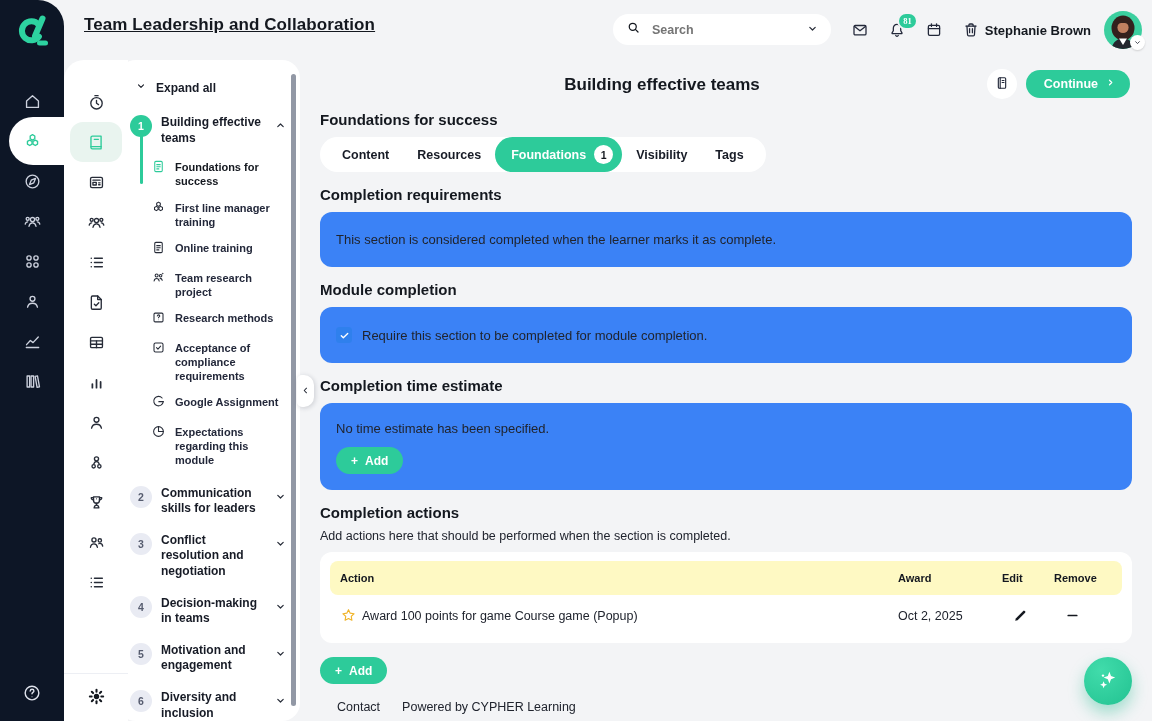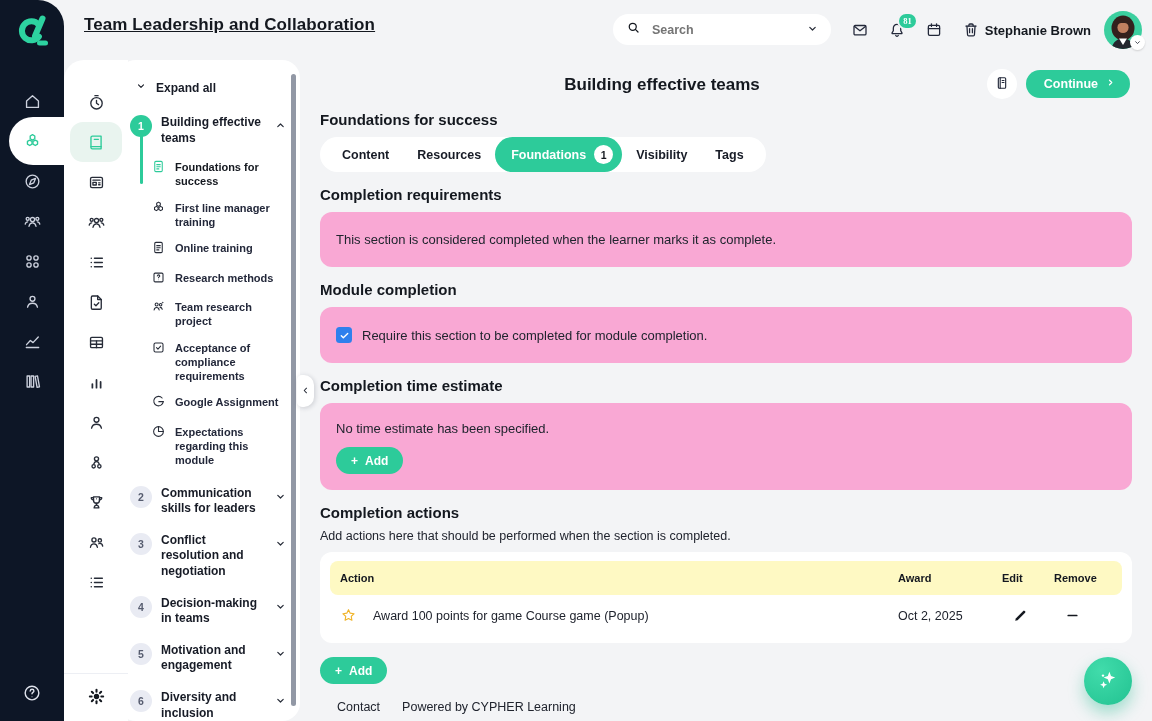--- a/index.html
+++ b/index.html
@@ -61,30 +61,30 @@
   .main-top{position:relative;height:40px;margin-top:5px;}
   .page-title{position:absolute;left:0;right:128px;text-align:center;font-size:17px;font-weight:800;color:#14181f;line-height:40px;}
   .top-actions{position:absolute;right:2px;top:4px;display:flex;align-items:center;gap:9px;}
   .reader-btn{width:30px;height:30px;border-radius:50%;background:#fff;border:none;display:flex;align-items:center;justify-content:center;color:#23283a;cursor:pointer;}
   .continue-btn{height:28px;border:none;background:#2dcb9a;color:#fff;border-radius:15px;font-family:inherit;font-weight:700;font-size:12.5px;padding:0 14px 0 18px;display:flex;align-items:center;gap:7px;cursor:pointer;}
   .sec-h{font-size:15px;font-weight:800;color:#14181f;margin:14px 0 0;}
   .tabs{display:inline-flex;align-items:center;background:#fff;border-radius:18px;height:35px;padding:0 8px;margin-top:9px;}
   .tab{height:35px;display:flex;align-items:center;padding:0 14px;font-size:12.5px;font-weight:700;color:#171b26;border:none;background:none;font-family:inherit;cursor:pointer;border-radius:18px;gap:8px;}
   .tab.active{background:#2dcb9a;color:#fff;padding:0 9px 0 16px;}
   .tab-badge{width:19px;height:19px;border-radius:50%;background:#fff;color:#14181f;font-size:10.5px;font-weight:800;display:flex;align-items:center;justify-content:center;}
-  .card{background:#f9a8d4;border-radius:12px;padding:20px 16px;font-size:13px;color:#20242e;margin-top:9px;}
+  .card{background:#3b82f6;border-radius:12px;padding:20px 16px;font-size:13px;color:#20242e;margin-top:9px;}
   .chk-row{display:flex;align-items:center;gap:10px;cursor:pointer;}
   .chk{width:16px;height:16px;background:#2f80ed;border-radius:3.5px;display:flex;align-items:center;justify-content:center;color:#fff;flex:0 0 16px;}
   .card-time{padding:18px 16px 16px;}
   .add-btn{margin-top:11px;height:27px;border:none;background:#2dcb9a;color:#fff;border-radius:14px;font-family:inherit;font-weight:700;font-size:12px;padding:0 15px;display:inline-flex;align-items:center;gap:7px;cursor:pointer;}
   .actions-desc{font-size:12.5px;color:#20242e;margin-top:8px;}
   .table-card{background:#fff;border-radius:12px;padding:9px 10px;margin-top:9px;}
   .t-head{display:grid;grid-template-columns:1fr 104px 52px 62px;background:#fef9c3;border-radius:8px;padding:11px 6px 11px 10px;font-size:11px;font-weight:800;color:#14181f;}
   .t-row{display:grid;grid-template-columns:1fr 104px 52px 62px;padding:10px 6px 8px 10px;font-size:12.5px;align-items:center;color:#20242e;}
-  .t-action{display:flex;align-items:center;gap:16px;}
+  .t-action{display:flex;align-items:center;gap:5px;}
   .t-star{color:#f0b429;display:flex;}
   .t-edit,.t-remove{display:flex;justify-content:flex-start;padding-left:8px;}
   .icon-btn{background:none;border:none;color:#14181f;cursor:pointer;padding:2px;display:flex;}
   .footer{display:flex;gap:22px;margin-top:16px;padding-left:17px;font-size:12.5px;color:#20242e;}
   .footer a{color:#20242e;text-decoration:none;cursor:pointer;}
   .fab{position:absolute;right:20px;bottom:16px;width:48px;height:48px;border-radius:50%;border:none;background:radial-gradient(circle at 35% 28%,#41dcab,#22c291);box-shadow:0 8px 16px rgba(34,185,142,.4);display:flex;align-items:center;justify-content:center;cursor:pointer;}
 </style>
 </head>
 <body>
 
@@ -326,35 +326,35 @@
             <span class="ti-ic"><svg viewBox="0 0 24 24" width="15" height="15" fill="none" stroke="currentColor" stroke-width="1.7" stroke-linecap="round" stroke-linejoin="round">
                 <rect x="6" y="3.8" width="12" height="16.4" rx="1.8"></rect>
                 <path d="M9.2 9h5.6"></path>
                 <path d="M9.2 12.4h5.6"></path>
                 <path d="M9.2 15.8h3.4"></path>
               </svg></span>
             <span>Online training</span>
           </div>
           <div class="titem">
             <span class="ti-ic"><svg viewBox="0 0 24 24" width="15" height="15" fill="none" stroke="currentColor" stroke-width="1.7" stroke-linecap="round" stroke-linejoin="round">
-                <rect x="4.8" y="5" width="14.4" height="14" rx="1.8"></rect>
-                <path d="M10.1 9.6c.2-1.1.9-1.8 2-1.8s1.9.7 1.9 1.7c0 1.5-2 1.6-2 3"></path>
-                <circle cx="12" cy="15.6" r=".6" fill="currentColor" stroke="none"></circle>
-              </svg></span>
-            <span>Research methods</span>
-          </div>
-          <div class="titem">
-            <span class="ti-ic"><svg viewBox="0 0 24 24" width="15" height="15" fill="none" stroke="currentColor" stroke-width="1.7" stroke-linecap="round" stroke-linejoin="round">
                 <circle cx="9" cy="8.8" r="2.4"></circle>
                 <circle cx="15.4" cy="9.1" r="2"></circle>
                 <path d="M5 17.6c.4-2.5 1.9-3.9 4-3.9s3.6 1.4 4 3.9"></path>
                 <path d="M14.6 13.4c1.8 0 3 1.1 3.4 3.1"></path>
                 <path d="M18.8 3.8l.5 1.4 1.4.5-1.4.5-.5 1.4-.5-1.4-1.4-.5 1.4-.5z" fill="currentColor" stroke="none"></path>
               </svg></span>
             <span>Team research project</span>
+          </div>
+          <div class="titem">
+            <span class="ti-ic"><svg viewBox="0 0 24 24" width="15" height="15" fill="none" stroke="currentColor" stroke-width="1.7" stroke-linecap="round" stroke-linejoin="round">
+                <rect x="4.8" y="5" width="14.4" height="14" rx="1.8"></rect>
+                <path d="M10.1 9.6c.2-1.1.9-1.8 2-1.8s1.9.7 1.9 1.7c0 1.5-2 1.6-2 3"></path>
+                <circle cx="12" cy="15.6" r=".6" fill="currentColor" stroke="none"></circle>
+              </svg></span>
+            <span>Research methods</span>
           </div>
           <div class="titem">
             <span class="ti-ic"><svg viewBox="0 0 24 24" width="15" height="15" fill="none" stroke="currentColor" stroke-width="1.7" stroke-linecap="round" stroke-linejoin="round">
                 <rect x="4.8" y="4.8" width="14.4" height="14.4" rx="2.4"></rect>
                 <path d="M8.8 12.2l2.3 2.3 4.3-4.8"></path>
               </svg></span>
             <span>Acceptance of compliance requirements</span>
           </div>
           <div class="titem">
             <span class="ti-ic"><svg viewBox="0 0 24 24" width="15" height="15" fill="none" stroke="currentColor" stroke-width="1.7" stroke-linecap="round" stroke-linejoin="round">

